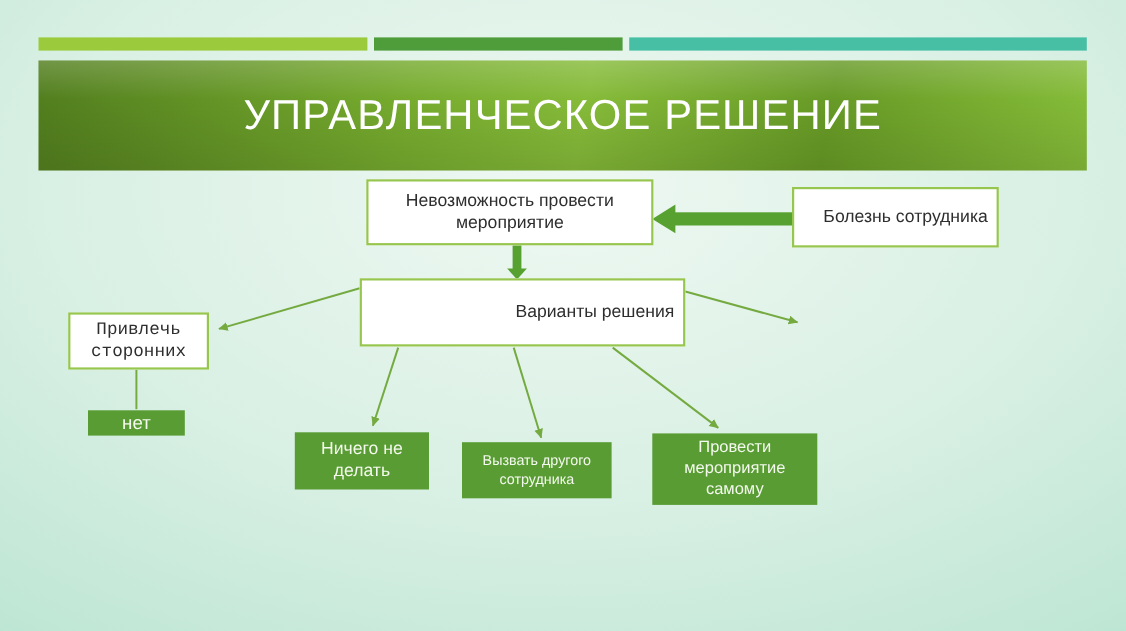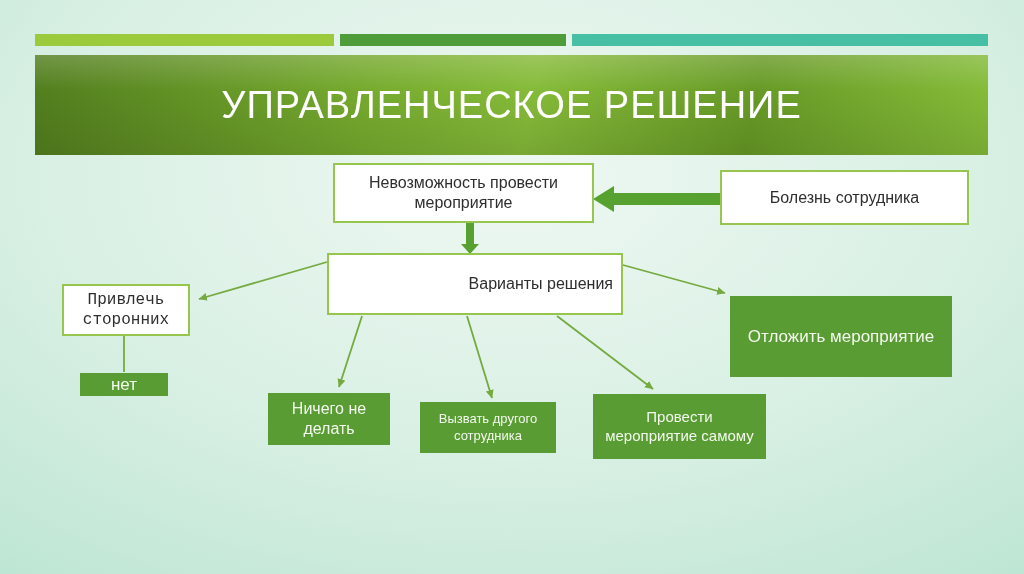--- a/index.html
+++ b/index.html
@@ -83,21 +83,21 @@
     <line class="edge" x1="362" y1="316" x2="339" y2="387" marker-end="url(#ah)"></line>
     <line class="edge" x1="467" y1="316" x2="492" y2="398" marker-end="url(#ah)"></line>
     <line class="edge" x1="557" y1="316" x2="653" y2="389" marker-end="url(#ah)"></line>
     <line class="edge" x1="623" y1="265" x2="725" y2="293" marker-end="url(#ah)"></line>
   </svg>
 
   <div class="node white" style="left:333px;top:163px;width:261px;height:60px;font-size:16px;">
     <span>Невозможность провести мероприятие</span>
   </div>
 
-  <div class="node white" style="left:720px;top:170px;width:249px;height:55px;font-size:16px;">
+  <div class="node white" style="left:720px;top:170px;width:188px;height:55px;font-size:16px;justify-content:flex-end;">
     <span>Болезнь сотрудника</span>
   </div>
 
   <div class="node white" style="left:327px;top:253px;width:296px;height:62px;font-size:16px;justify-content:flex-end;">
     <span>Варианты решения</span>
   </div>
 
   <div class="node white" style="left:62px;top:284px;width:128px;height:52px;font-size:16px;font-family:Liberation Mono, monospace;">
     <span>Привлечь сторонних</span>
   </div>
@@ -107,21 +107,18 @@
   </div>
 
   <div class="node green" style="left:268px;top:393px;width:122px;height:52px;font-size:16px;">
     <span>Ничего не делать</span>
   </div>
 
   <div class="node green" style="left:420px;top:402px;width:136px;height:51px;font-size:13px;">
     <span>Вызвать другого сотрудника</span>
   </div>
 
-  <div class="node green" style="left:593px;top:394px;width:173px;height:65px;font-size:15px;">
+  <div class="node green" style="left:593px;top:394px;width:150px;height:65px;font-size:15px;">
     <span>Провести мероприятие самому</span>
   </div>
 
-  <div class="node green" style="left:730px;top:296px;width:222px;height:81px;font-size:17px;">
-    <span>Отложить мероприятие</span>
-  </div>
 
 </div>
 
 </body></html>

